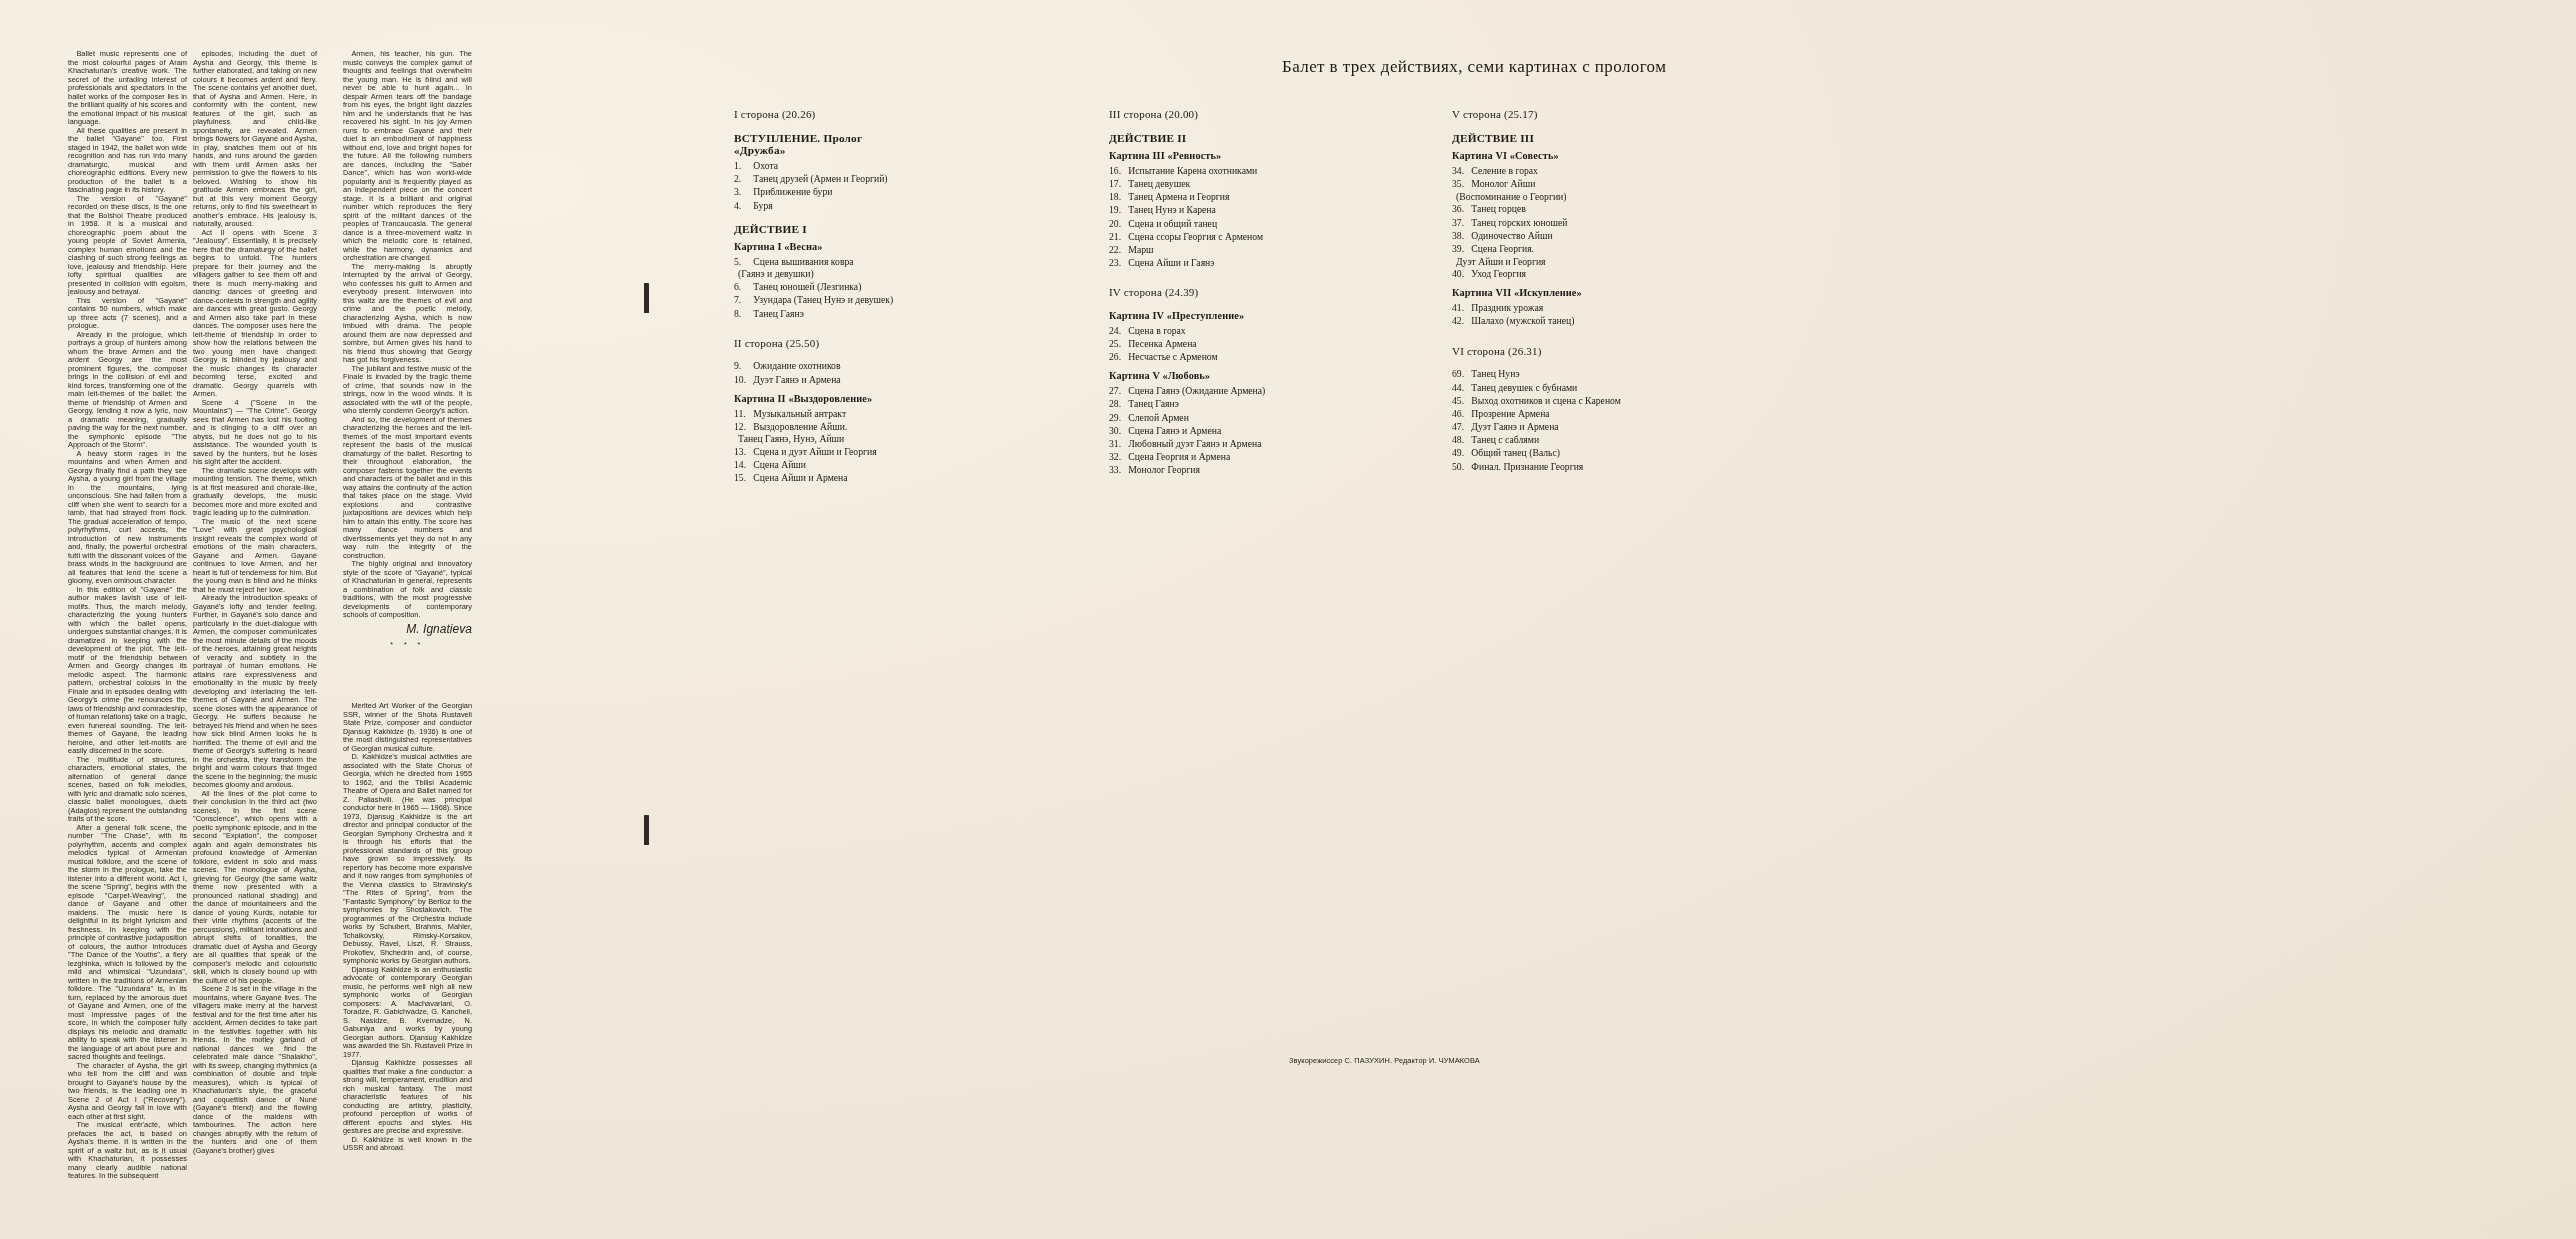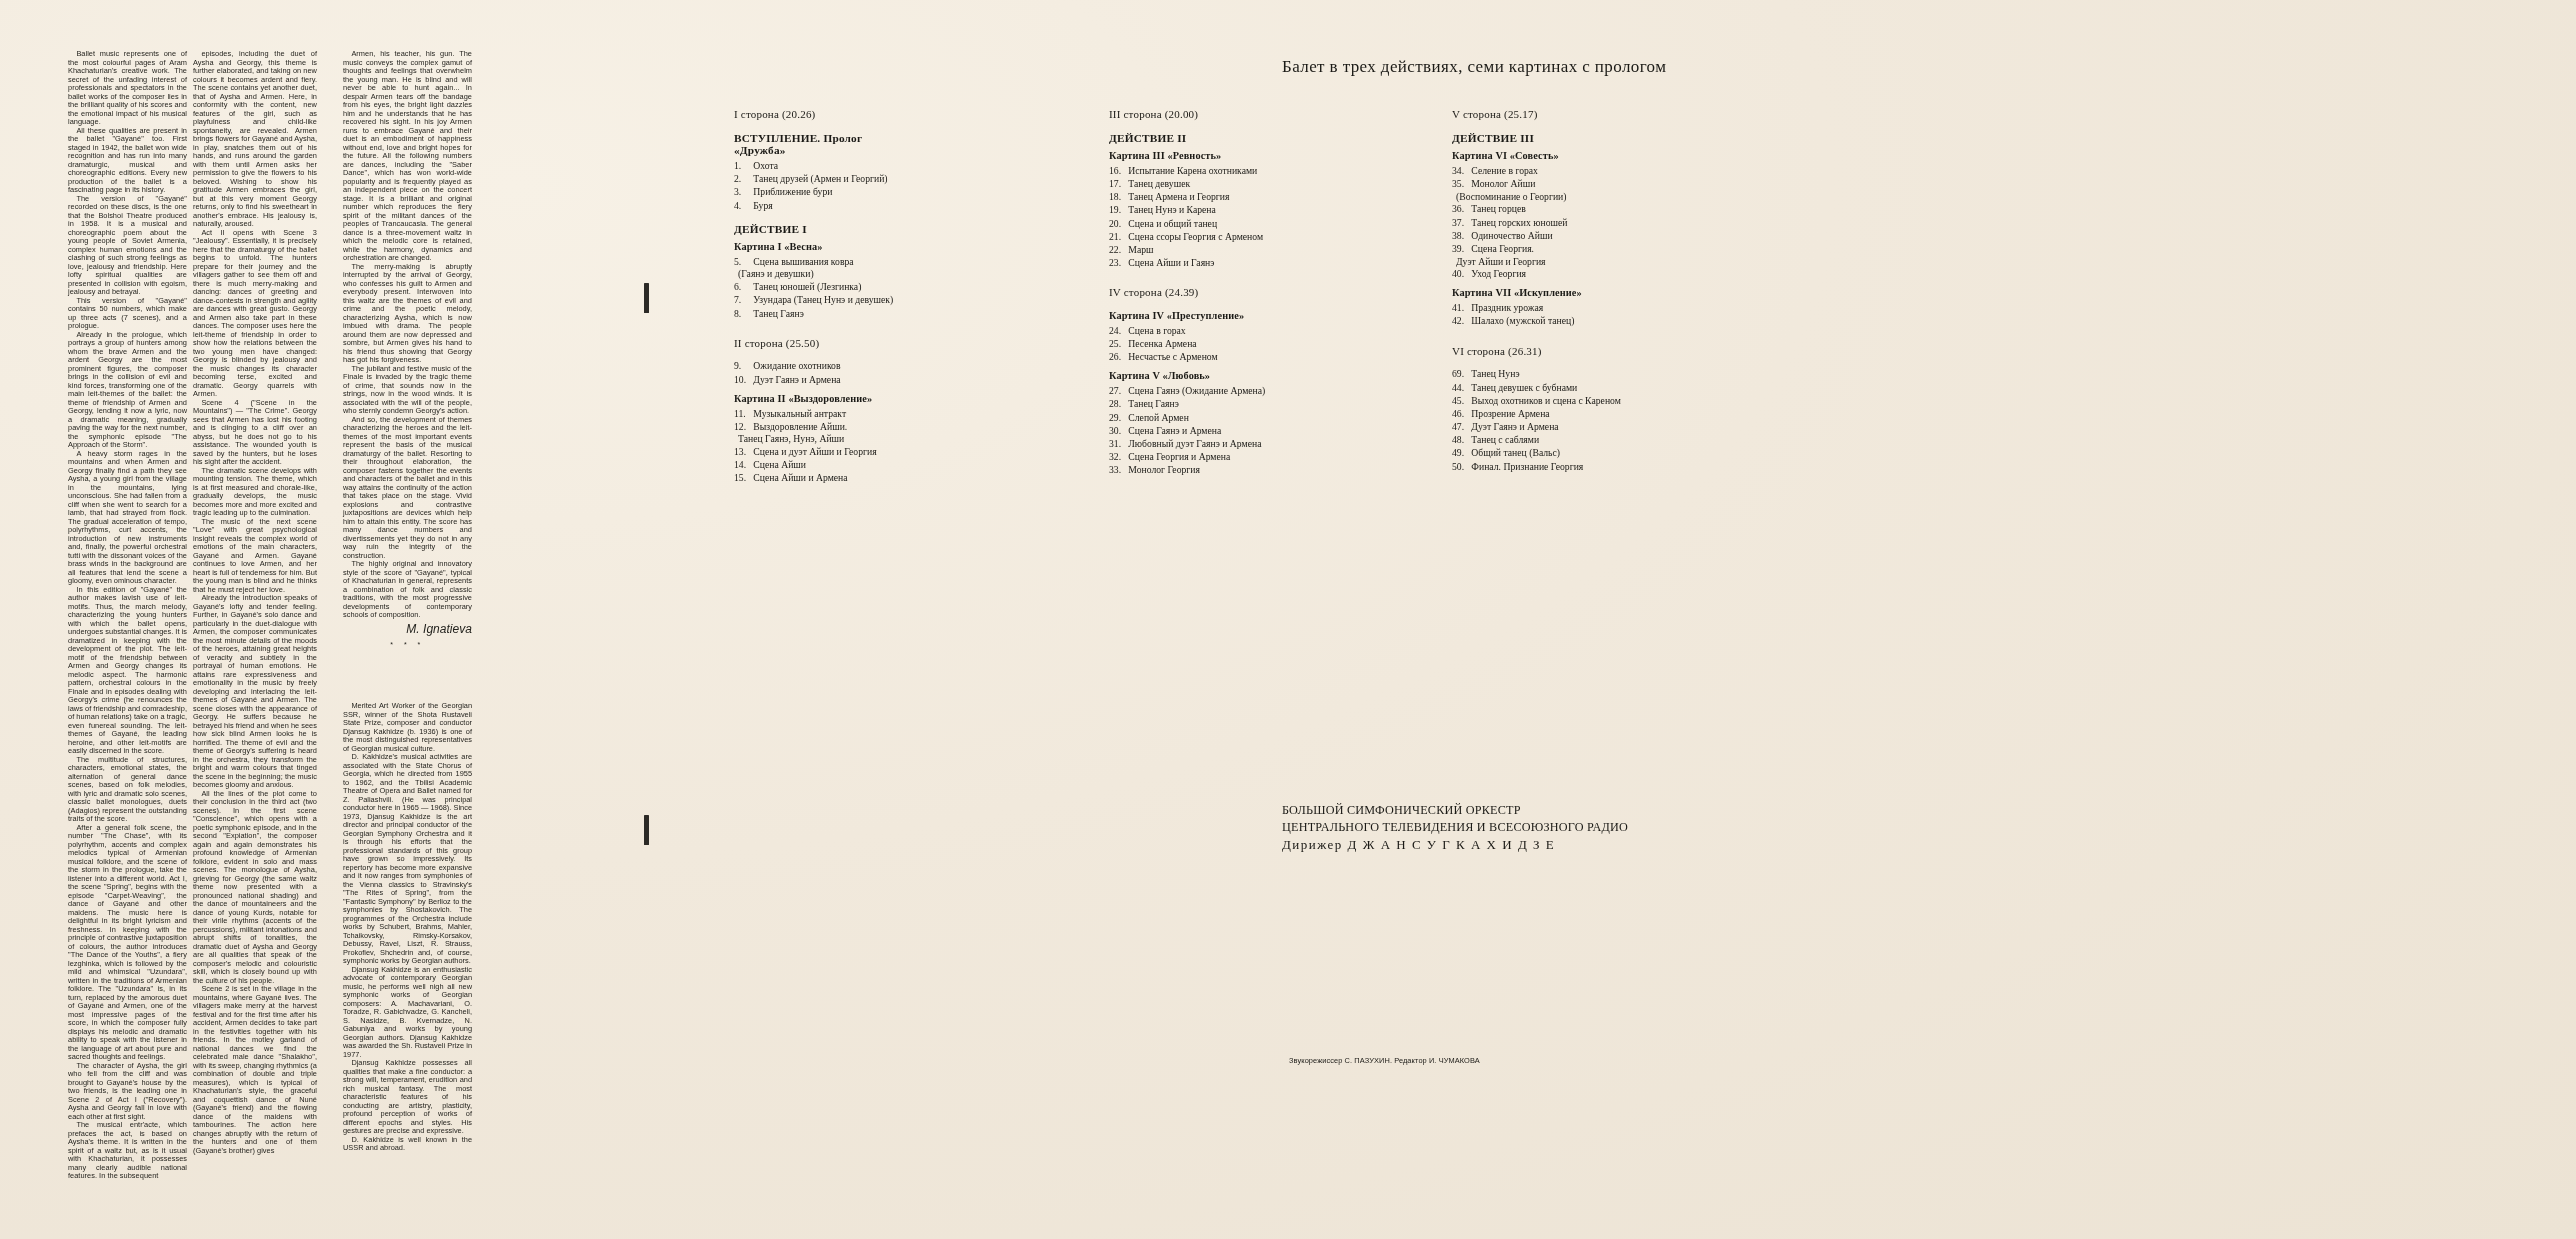--- a/index.html
+++ b/index.html
@@ -228,22 +228,17 @@
         <li><span class="num">44.</span>Танец девушек с бубнами</li>
         <li><span class="num">45.</span>Выход охотников и сцена с Кареном</li>
         <li><span class="num">46.</span>Прозрение Армена</li>
         <li><span class="num">47.</span>Дуэт Гаянэ и Армена</li>
         <li><span class="num">48.</span>Танец с саблями</li>
         <li><span class="num">49.</span>Общий танец (Вальс)</li>
         <li><span class="num">50.</span>Финал. Признание Георгия</li>
       </ul>
     </div>
 
-  <div class="ru" id="credits">
-    <div>БОЛЬШОЙ СИМФОНИЧЕСКИЙ ОРКЕСТР</div>
-    <div>ЦЕНТРАЛЬНОГО ТЕЛЕВИДЕНИЯ И ВСЕСОЮЗНОГО РАДИО</div>
-    <div id="conductor">Дирижер  Д Ж А Н С У Г   К А Х И Д З Е</div>
-  </div>
 
   <div class="ru" id="techline">Звукорежиссер С. ПАЗУХИН. Редактор И. ЧУМАКОВА</div>
 
 </div>
 
 
 </body></html>

